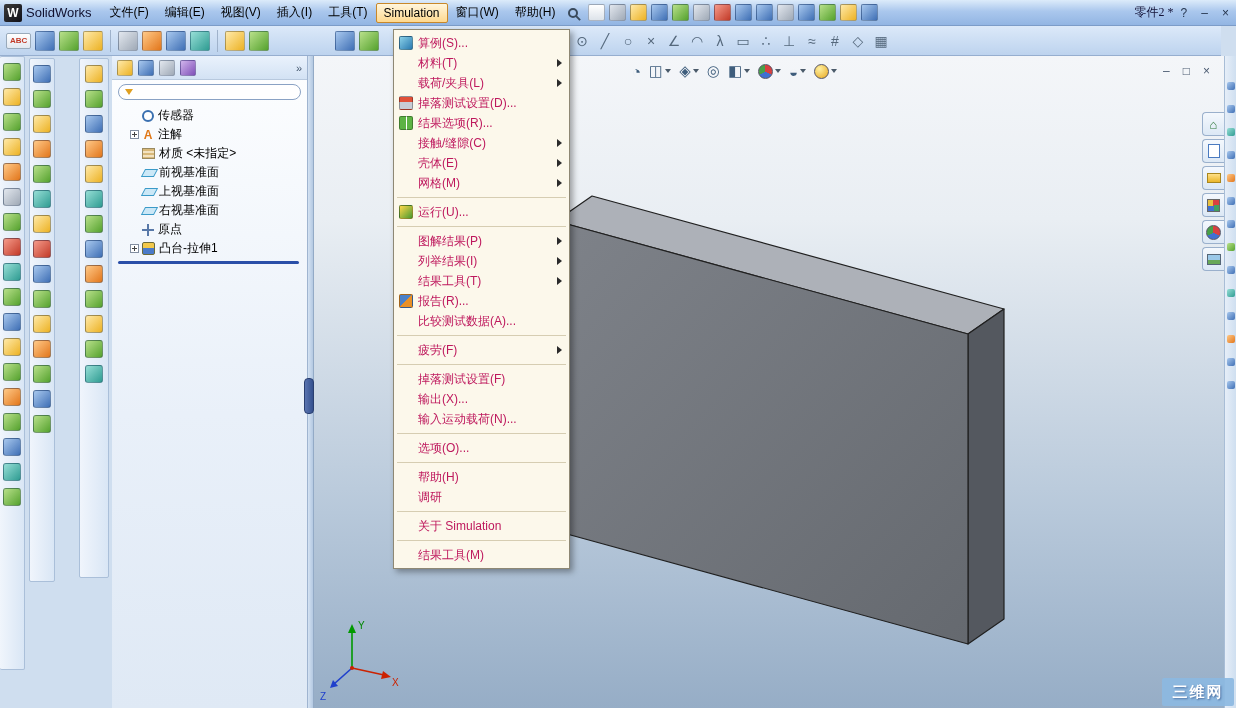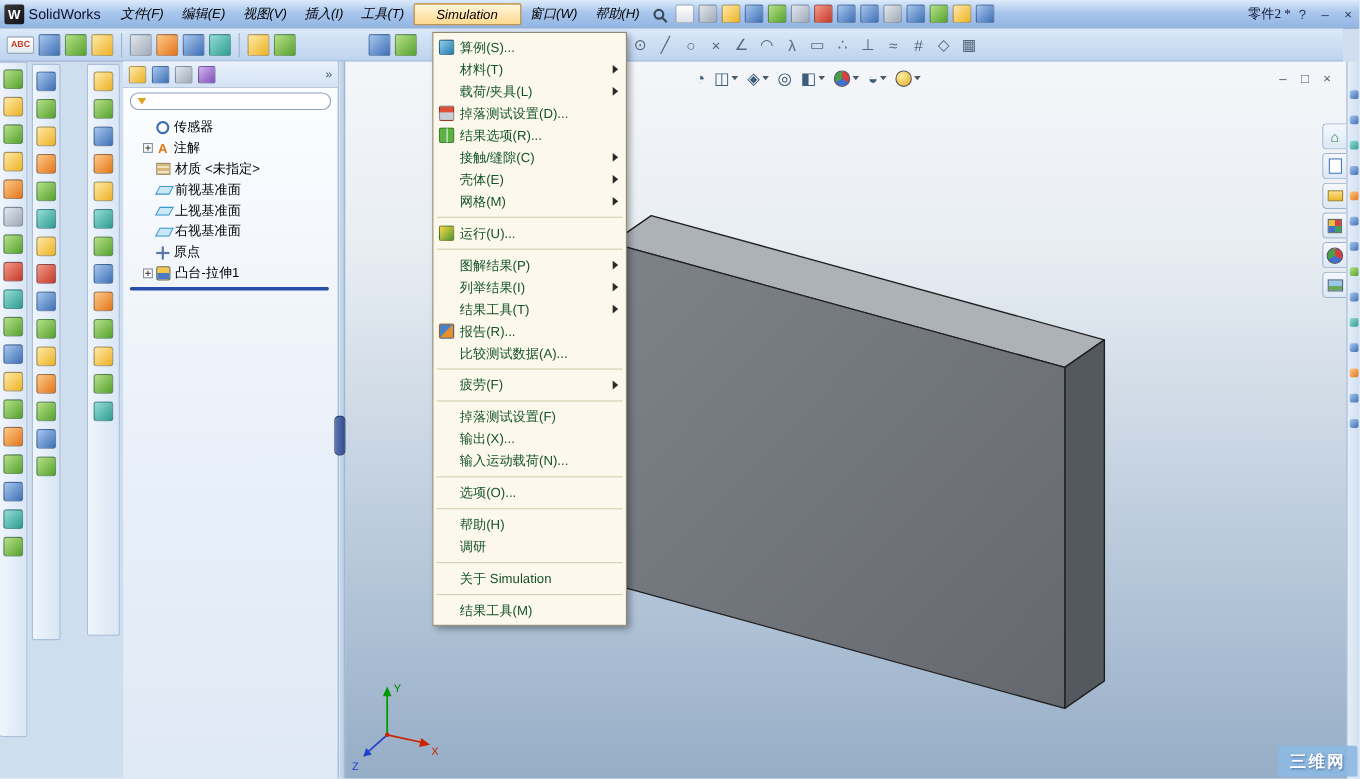--- a/index.html
+++ b/index.html
@@ -6,22 +6,22 @@
   html,body { width:1236px; height:708px; overflow:hidden; }
   #app { position:relative; width:1236px; height:708px; overflow:hidden;
          font-family:"Liberation Sans","DejaVu Sans",sans-serif; background:#cfdeef; }
 
   
   #titlebar { position:absolute; left:0; top:0; right:0; height:26px; display:flex; align-items:center;
     background:linear-gradient(180deg,#dcebfa,#aac7ed 45%,#92b5e3); border-bottom:1px solid #7c9cc8; padding-left:4px; }
   #logo { width:18px; height:18px; background:linear-gradient(135deg,#3a3a3a,#101018); color:#fff; display:flex;
     align-items:center; justify-content:center; font-size:12px; font-weight:bold; border-radius:2px; margin-right:4px; }
   #appname { font-weight:normal; font-size:13px; color:#10102e; margin-right:10px; }
-  .menu { font-size:12px; color:#000; padding:3px 8px; white-space:nowrap;font-style:italic; }
-  .menu.active { border:1px solid #c8882a; background:linear-gradient(180deg,#fff6dd,#ffd98f); border-radius:2px; padding:2px 20px; }
+  .menu { font-size:12px; color:#000; padding:3px 8px; white-space:nowrap; }
+  .menu.active { border:1px solid #c8882a; background:linear-gradient(180deg,#fff6dd,#ffd98f); border-radius:2px; padding:2px 7px; }
   #searchicon { position:relative; width:10px; height:10px; border:2px solid #3a4a5c; border-radius:50%; margin:0 8px 0 4px; }
   #searchicon::after { content:""; position:absolute; width:6px; height:2px; background:#3a4a5c; transform:rotate(45deg); right:-5px; bottom:-3px; }
   #quickbar { display:flex; align-items:center; }
   .qi { width:17px; height:17px; border-radius:2px; margin:0 2px; border:1px solid rgba(55,75,105,.4); }
   #doctitle { margin-left:auto; font-size:12px; color:#15153a;font-family:Liberation Serif, serif; }
   .winbtn { font-size:12px; color:#26364f; margin:0 7px; }
 
   
   .i-g { background:linear-gradient(135deg,#b8e08a,#55a22e); }
   .i-y { background:linear-gradient(135deg,#ffe9a8,#ecb224); }
@@ -109,21 +109,21 @@
     border-right:none; border-radius:4px 0 0 4px; display:flex; align-items:center; justify-content:center; }
   .tt-home { font-size:13px; color:#2f7a3a; }
   .tt-doc { width:12px; height:14px; background:#fff; border:1px solid #4a7ac0; }
   .tt-folder { width:14px; height:10px; background:linear-gradient(180deg,#ffe088,#eab62a); border:1px solid #a8861e; }
   .tt-palette { width:13px; height:13px; background:conic-gradient(#d84040 0 90deg,#40a060 0 180deg,#4070d0 0 270deg,#e8c040 0); border:1px solid #666; }
   .tt-photo { width:14px; height:11px; background:linear-gradient(180deg,#9ac8e8 60%,#68a858 60%); border:1px solid #556677; }
 
   
   #simmenu { position:absolute; left:393px; top:29px; width:177px; background:#fcf8eb;
     border:1px solid #8e8874; box-shadow:3px 3px 6px rgba(0,0,0,.35); z-index:100; padding:3px 0; }
-  .mi { display:flex; align-items:center; height:20px; font-size:12px; color:#14532d; position:relative; padding-right:14px; }
+  .mi { display:flex; align-items:center; height:20px; font-size:12px; color:#be185d; position:relative; padding-right:14px; }
   .gut { width:24px; flex:none; display:flex; justify-content:center; align-items:center; }
   .mi.sub::after { content:""; position:absolute; right:7px; top:50%; margin-top:-4px;
     border-left:5px solid #2a2a2a; border-top:4px solid transparent; border-bottom:4px solid transparent; }
   .msep { height:1px; background:#d6cdb2; margin:4px 3px; }
   .mic { width:14px; height:14px; border-radius:2px; border:1px solid rgba(0,0,0,.3); }
   .mic-study { background:linear-gradient(135deg,#8ad0e8,#2a7ab0); }
   .mic-drop  { background:linear-gradient(180deg,#e05038 45%,#c8ccd4 45%); }
   .mic-res   { background:linear-gradient(90deg,#5cb344 0 6px,#fff 6px 7px,#5cb344 7px); }
   .mic-run   { background:linear-gradient(135deg,#ffd84a,#4a9a30); }
   .mic-rep   { background:linear-gradient(135deg,#4a80c8 50%,#e89028 50%); }

